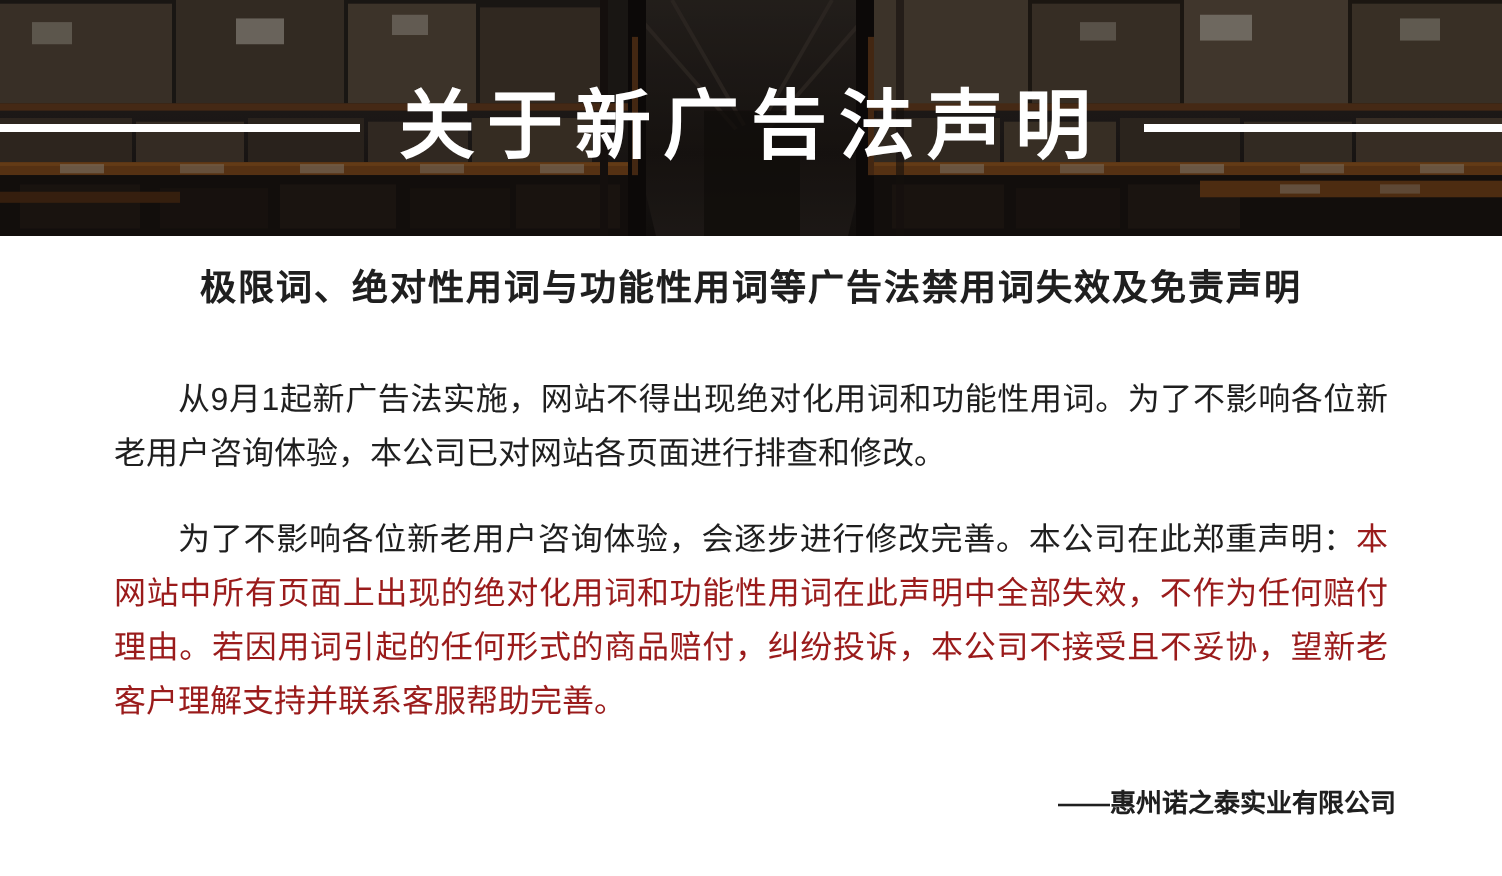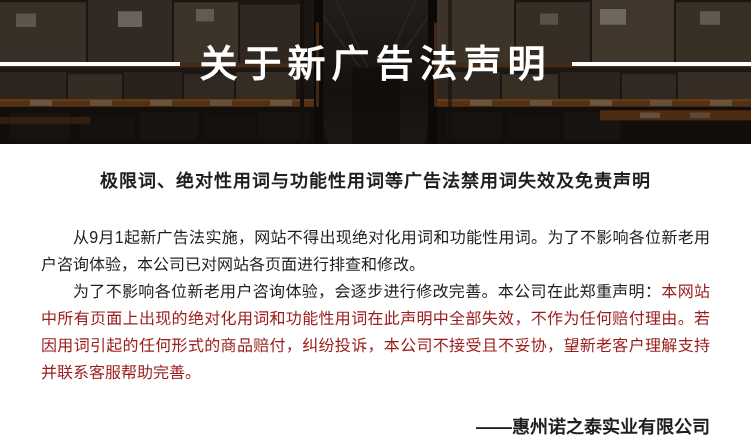--- a/index.html
+++ b/index.html
@@ -12,51 +12,51 @@
   *{box-sizing:border-box;}
   html,body{margin:0;padding:0;}
   body{
     width:751px;height:438px;overflow:hidden;
     background:var(--page_bg);
     font-family:"Liberation Sans","DejaVu Sans",sans-serif;
   }
   .page{width:751px;height:438px;}
 
   
-  .hero{position:relative;width:751px;height:144px;overflow:hidden;background:#1c1715;}
+  .hero{position:relative;width:751px;height:118px;overflow:hidden;background:#1c1715;}
   .hero-photo{position:absolute;left:0;top:0;width:100%;height:100%;display:block;}
   .title-row{
     position:absolute;left:0;right:0;top:64px;transform:translateY(-50%);
     display:flex;align-items:center;gap:20px;
   }
   .divider{height:4px;background:var(--title_white);flex:1 1 0;}
   .hero-title{
     margin:0;white-space:nowrap;
     color:var(--title_white);
     font-size:38px;font-weight:bold;letter-spacing:6px;
     line-height:1;
   }
 
   
-  .content{padding:26px 41px 0;}
+  .content{padding:15px 41px 0;}
   .heading{
     margin:0;text-align:center;
     font-size:18px;font-weight:bold;letter-spacing:1px;
     color:var(--text_dark);line-height:1.25;
   }
   .body-text{margin-top:31px;}
   .para{
-    margin:0;font-size:16px;line-height:27px;
+    margin:16px;font-size:16px;line-height:27px;
     text-indent:2em;text-align:justify;
     color:var(--text_dark);
   }
   .red{color:var(--disclaimer_red);font-weight:normal;}
   .signature{
-    margin:26px 0 0;text-align:right;
-    font-size:18px;font-weight:bold;color:var(--text_dark);
+    margin:26px 12px 0;text-align:right;
+    font-size:13px;font-weight:bold;color:var(--text_dark);
   }
 </style>
 </head>
 <body>
 
 <div class="page">
 
   <header class="hero">
     <svg class="hero-photo" viewBox="0 0 751 128" preserveAspectRatio="none" aria-hidden="true">
       <defs>

